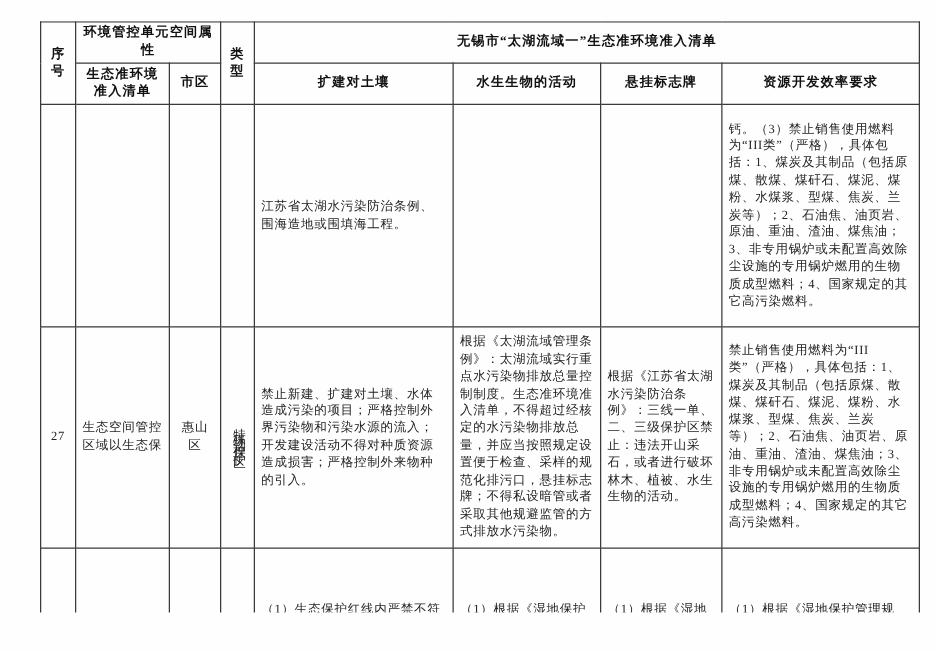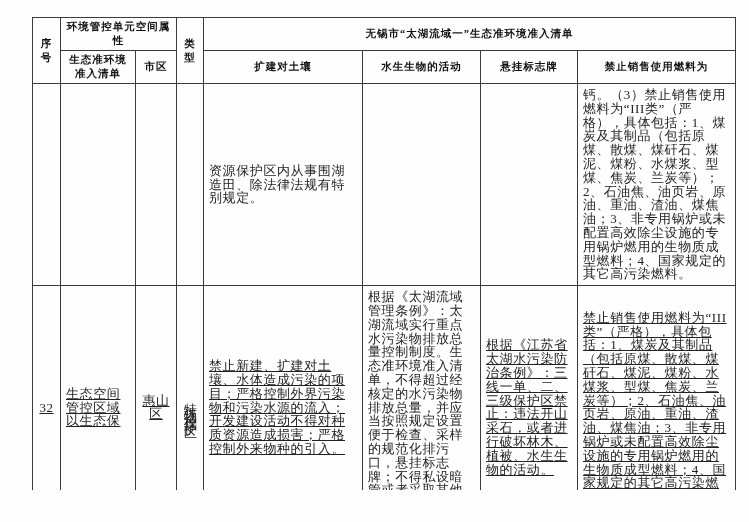--- a/index.html
+++ b/index.html
@@ -34,30 +34,30 @@
   th.hdr {
     font-size: 10.5px;
     font-weight: bold;
     text-align: center;
     letter-spacing: 1px;
     padding: 2px 3px;
     line-height: 14px;
     color: #111;
   }
   td.body-cell {
-    font-size: 13px;
+    font-size: 10px;
     line-height: 13.8px;
     letter-spacing: 0.6px;
     padding: 4px 5px;
     text-align: left;
     color: #222;
   }
   td.center { text-align: center; }
   td.va-top { vertical-align: top; }
-  td.va-mid { vertical-align: middle; text-decoration: underline; }
+  td.va-mid { vertical-align: middle; }
   .vtext {
     writing-mode: vertical-rl;
     text-orientation: upright;
     letter-spacing: 4px;
     display: inline-block;
     line-height: 16px;
   }
   tr.rowA  { height: 178px; }
   tr.row32 { height: 177px; }
   tr.row33 { height: 140px; }
@@ -96,36 +96,36 @@
         <th class="hdr" colspan="2">环境管控单元空间属性</th>
         <th class="hdr" rowspan="2">类型</th>
         <th class="hdr" colspan="4">无锡市“太湖流域一”生态准环境准入清单</th>
       </tr>
       <tr class="h2">
         <th class="hdr">生态准环境准入清单</th>
         <th class="hdr">市区</th>
         <th class="hdr">扩建对土壤</th>
         <th class="hdr">水生生物的活动</th>
         <th class="hdr">悬挂标志牌</th>
-        <th class="hdr">禁止销售使用燃料为</th>
+        <th class="hdr">资源开发效率要求</th>
       </tr>
 
       <tr class="rowA">
         <td class="body-cell center va-mid"></td>
         <td class="body-cell va-mid"></td>
         <td class="body-cell center va-mid"></td>
         <td class="body-cell center va-mid"><span class="vtext"></span></td>
-        <td class="body-cell va-top">资源保护区内从事围湖造田、除法律法规有特别规定。</td>
+        <td class="body-cell va-top">江苏省太湖水污染防治条例、围海造地或围填海工程。</td>
         <td class="body-cell va-top"></td>
         <td class="body-cell va-top"></td>
         <td class="body-cell va-top">钙。（3）禁止销售使用燃料为“III类”（严格），具体包括：1、煤炭及其制品（包括原煤、散煤、煤矸石、煤泥、煤粉、水煤浆、型煤、焦炭、兰炭等）；2、石油焦、油页岩、原油、重油、渣油、煤焦油；3、非专用锅炉或未配置高效除尘设施的专用锅炉燃用的生物质成型燃料；4、国家规定的其它高污染燃料。</td>
       </tr>
 
       <tr class="row32">
-        <td class="body-cell center va-mid">32</td>
+        <td class="body-cell center va-mid">27</td>
         <td class="body-cell va-mid">生态空间管控区域以生态保</td>
         <td class="body-cell center va-mid">惠山区</td>
         <td class="body-cell center va-mid"><span class="vtext">特殊物种保护区</span></td>
         <td class="body-cell va-mid">禁止新建、扩建对土壤、水体造成污染的项目；严格控制外界污染物和污染水源的流入；开发建设活动不得对种质资源造成损害；严格控制外来物种的引入。</td>
         <td class="body-cell va-top">根据《太湖流域管理条例》：太湖流域实行重点水污染物排放总量控制制度。生态准环境准入清单，不得超过经核定的水污染物排放总量，并应当按照规定设置便于检查、采样的规范化排污口，悬挂标志牌；不得私设暗管或者采取其他规避监管的方式排放水污染物。</td>
         <td class="body-cell va-mid">根据《江苏省太湖水污染防治条例》：三线一单、二、三级保护区禁止：违法开山采石，或者进行破坏林木、植被、水生生物的活动。</td>
         <td class="body-cell va-mid">禁止销售使用燃料为“III类”（严格），具体包括：1、煤炭及其制品（包括原煤、散煤、煤矸石、煤泥、煤粉、水煤浆、型煤、焦炭、兰炭等）；2、石油焦、油页岩、原油、重油、渣油、煤焦油；3、非专用锅炉或未配置高效除尘设施的专用锅炉燃用的生物质成型燃料；4、国家规定的其它高污染燃料。</td>
       </tr>
 
       <tr class="row33">

